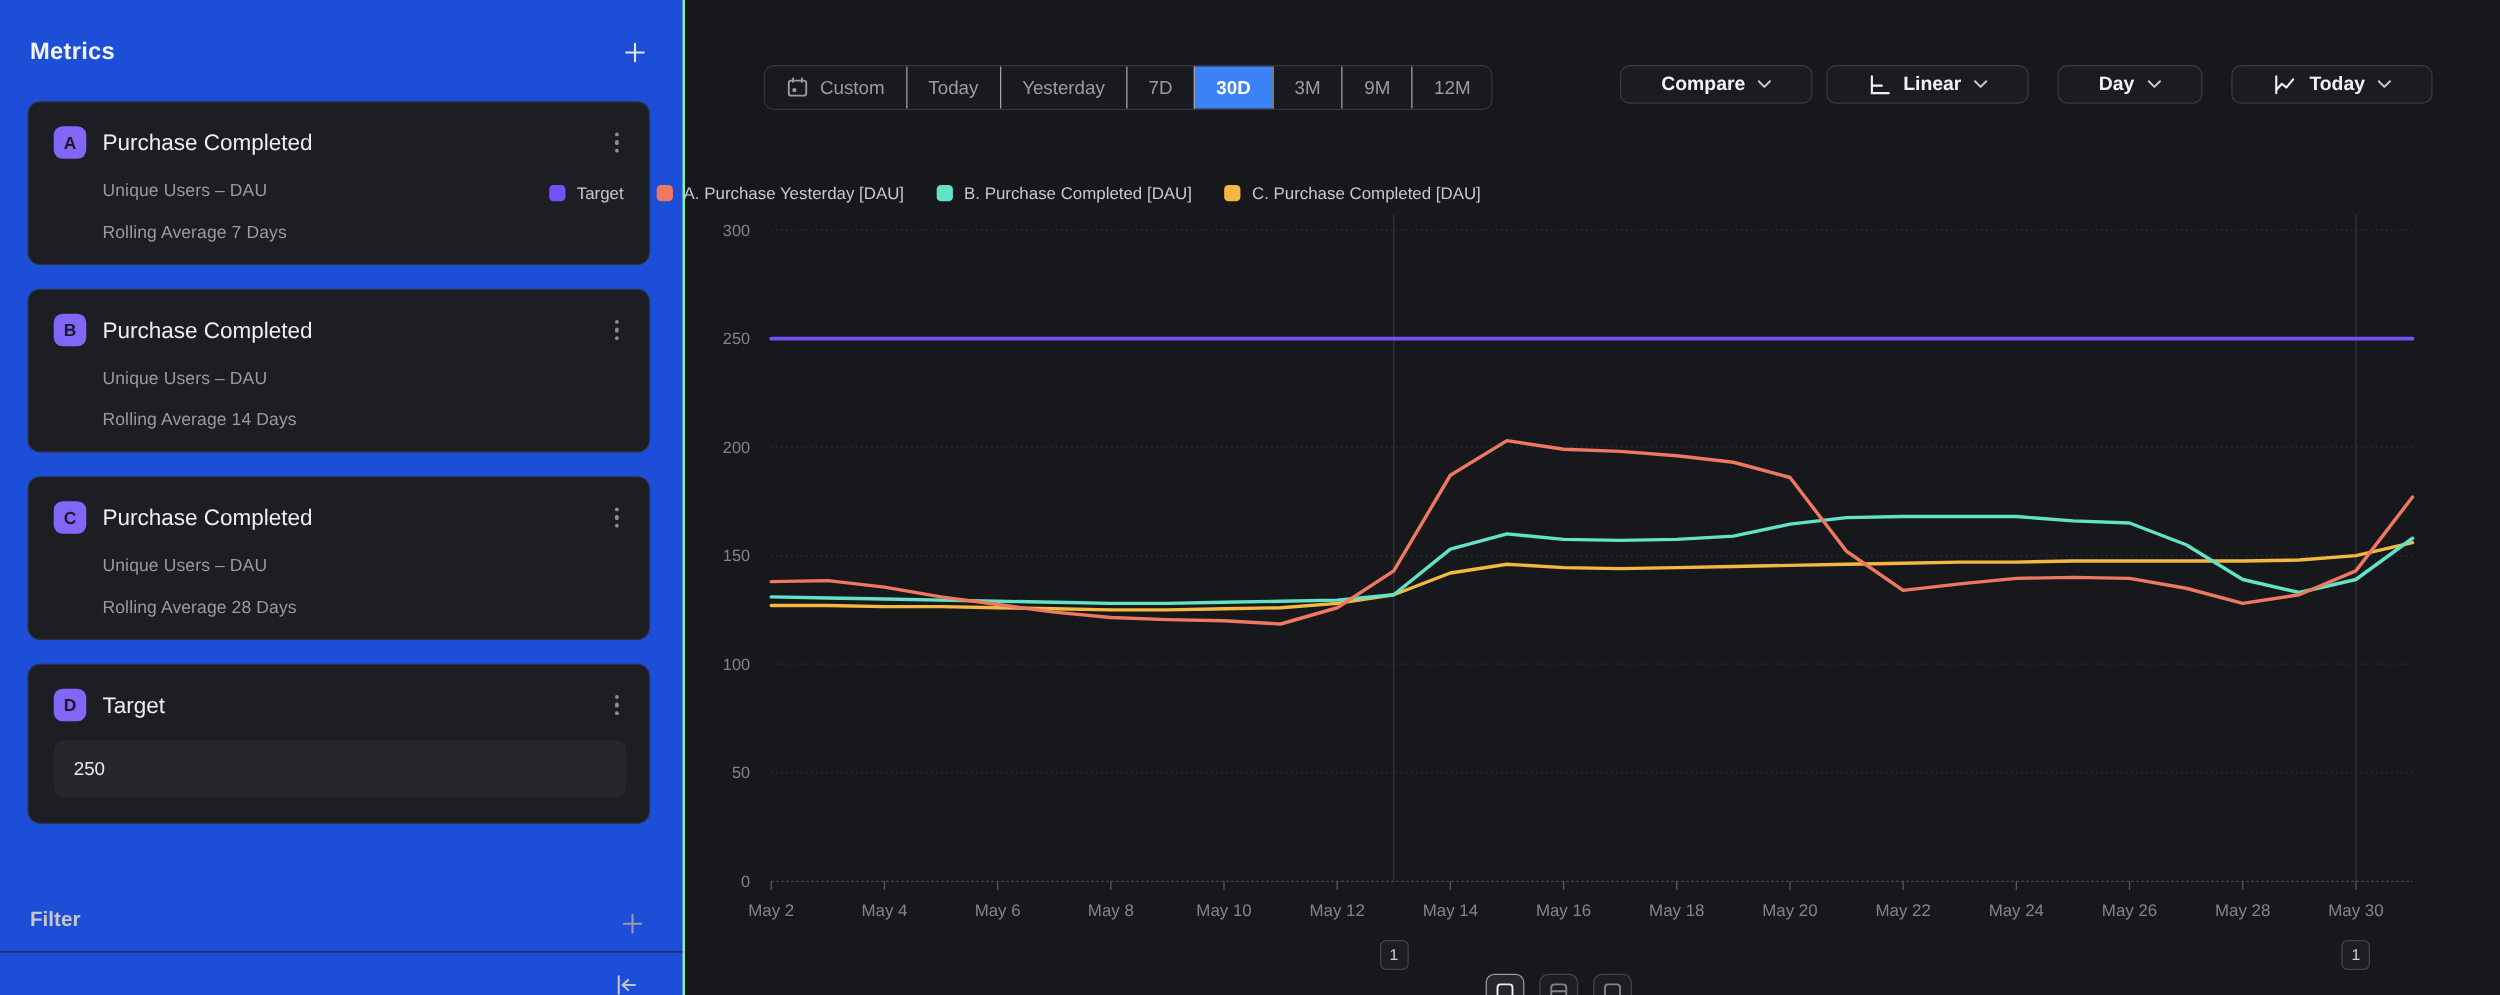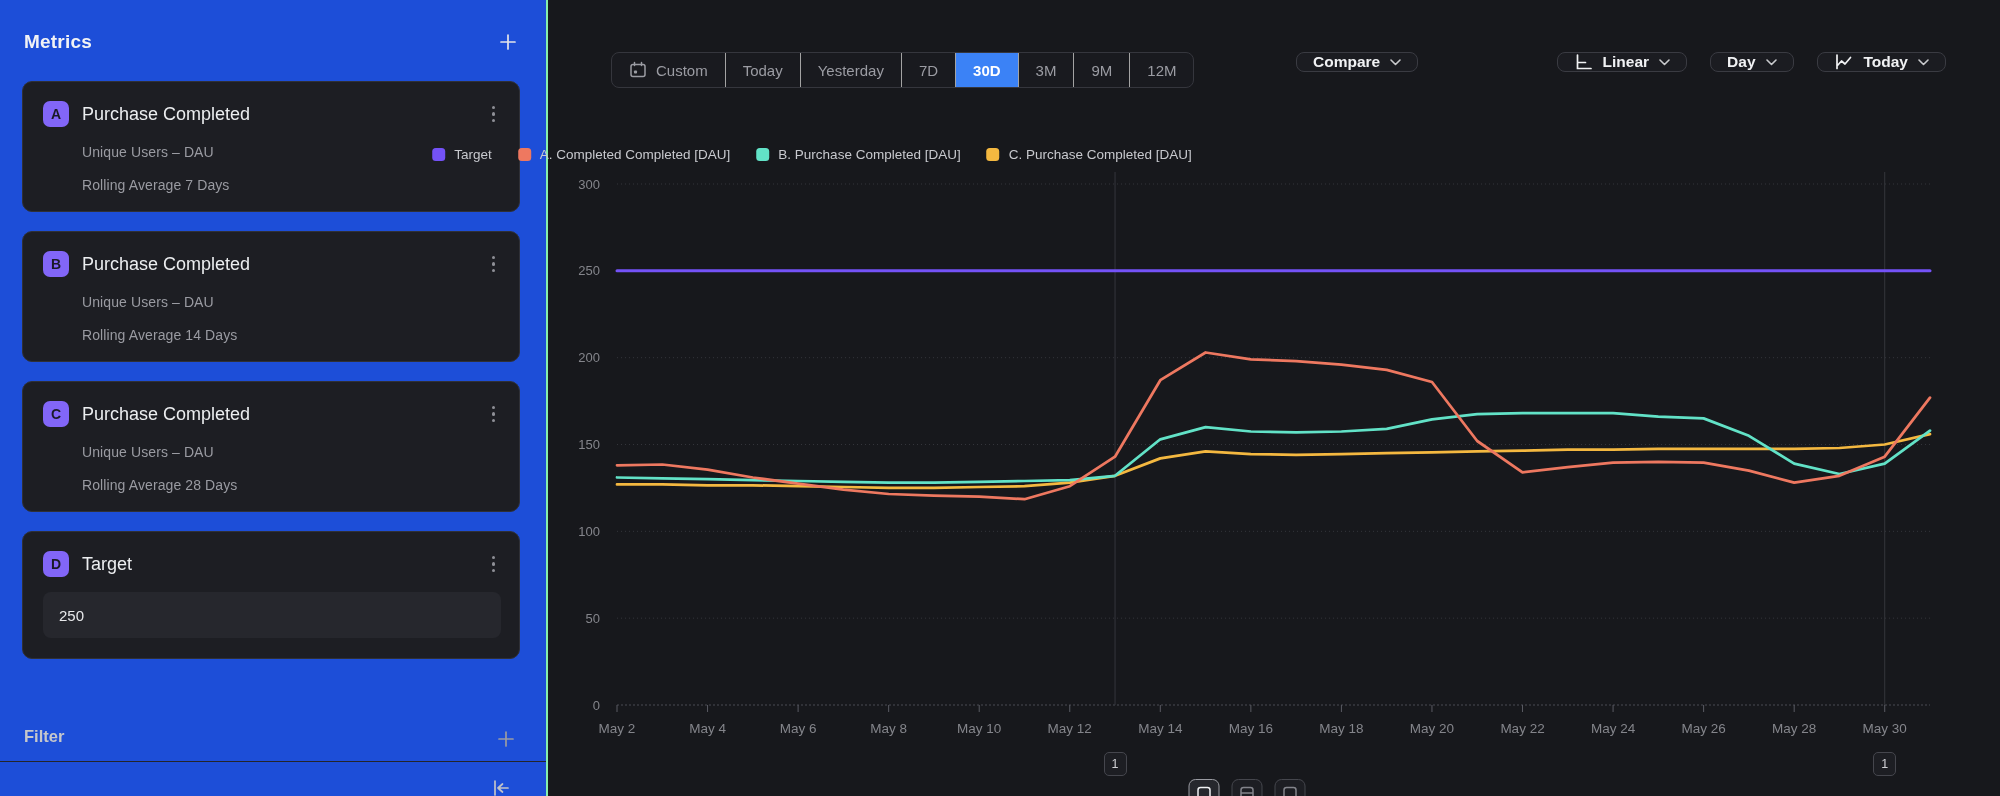--- a/index.html
+++ b/index.html
@@ -24,21 +24,21 @@
   .filter-label { font-size:16.5px; font-weight:600; color:#c6c7cb; }
   .sb-divider { position:absolute; left:0; right:0; top:761px; border-top:1px solid #24252a; }
   .collapse-btn { position:absolute; right:32px; top:775px; }
 
   
   .main { position:absolute; left:476px; top:0; right:0; height:796px;margin-left:48px; }
   .toolbar-left { position:absolute; left:87px; top:52px; height:36px; display:flex; align-items:stretch; border:1px solid #35363d; border-radius:8px; background:#191a1f; overflow:hidden; }
   .seg { display:flex; align-items:center; gap:9px; padding:0 17px; font-size:15px; color:#9b9ca3; border-left:1px solid #a3a3a3; cursor:pointer; background:none; border-top:none; border-bottom:none; border-right:none; font-family:"Liberation Sans",sans-serif; white-space:nowrap; }
   .seg:first-child { border-left:none; }
   .seg.selected { background:#3b82f6; color:#ffffff; font-weight:700; }
-  .btn { display:flex; align-items:center; gap:10px; height:20px; padding:0 16px; border:1px solid #3a3b42; border-radius:8px; background:#1b1c21; color:#f1f2f4; font-size:15.5px; font-weight:700; cursor:pointer; font-family:"Liberation Sans",sans-serif; white-space:nowrap;text-align:right; }
+  .btn { display:flex; align-items:center; gap:10px; height:31px; padding:0 32px; border:1px solid #3a3b42; border-radius:8px; background:#1b1c21; color:#f1f2f4; font-size:15.5px; font-weight:700; cursor:pointer; font-family:"Liberation Sans",sans-serif; white-space:nowrap;text-align:right; }
   .compare-btn { position:absolute; left:772px; top:52px; }
   .toolbar-right { position:absolute; right:54px; top:52px; display:flex; gap:23px; }
 
   
   .legend { position:absolute; top:147px; left:812px; transform:translateX(-50%); display:flex; gap:26px; align-items:center; }
   .legend-item { display:flex; gap:9px; align-items:center; cursor:pointer; }
   .legend-swatch { width:13px; height:13px; border-radius:3.5px; }
   .legend-label { font-size:13.5px; color:#c8c9ce; }
 
   
@@ -201,21 +201,21 @@
   </div>
 </main>
 
 <div class="legend" id="legend">
     <div class="legend-item">
       <span class="legend-swatch" style="background:#7452f7"></span>
                   <span class="legend-label">Target</span>
     </div>
     <div class="legend-item">
       <span class="legend-swatch" style="background:#ee7860"></span>
-                  <span class="legend-label">A. Completed Completed [DAU]</span>
+                  <span class="legend-label">A. Purchase Yesterday [DAU]</span>
     </div>
     <div class="legend-item">
       <span class="legend-swatch" style="background:#62e2c7"></span>
                   <span class="legend-label">B. Purchase Completed [DAU]</span>
     </div>
     <div class="legend-item">
       <span class="legend-swatch" style="background:#f4b840"></span>
                   <span class="legend-label">C. Purchase Completed [DAU]</span>
     </div>
   </div>

